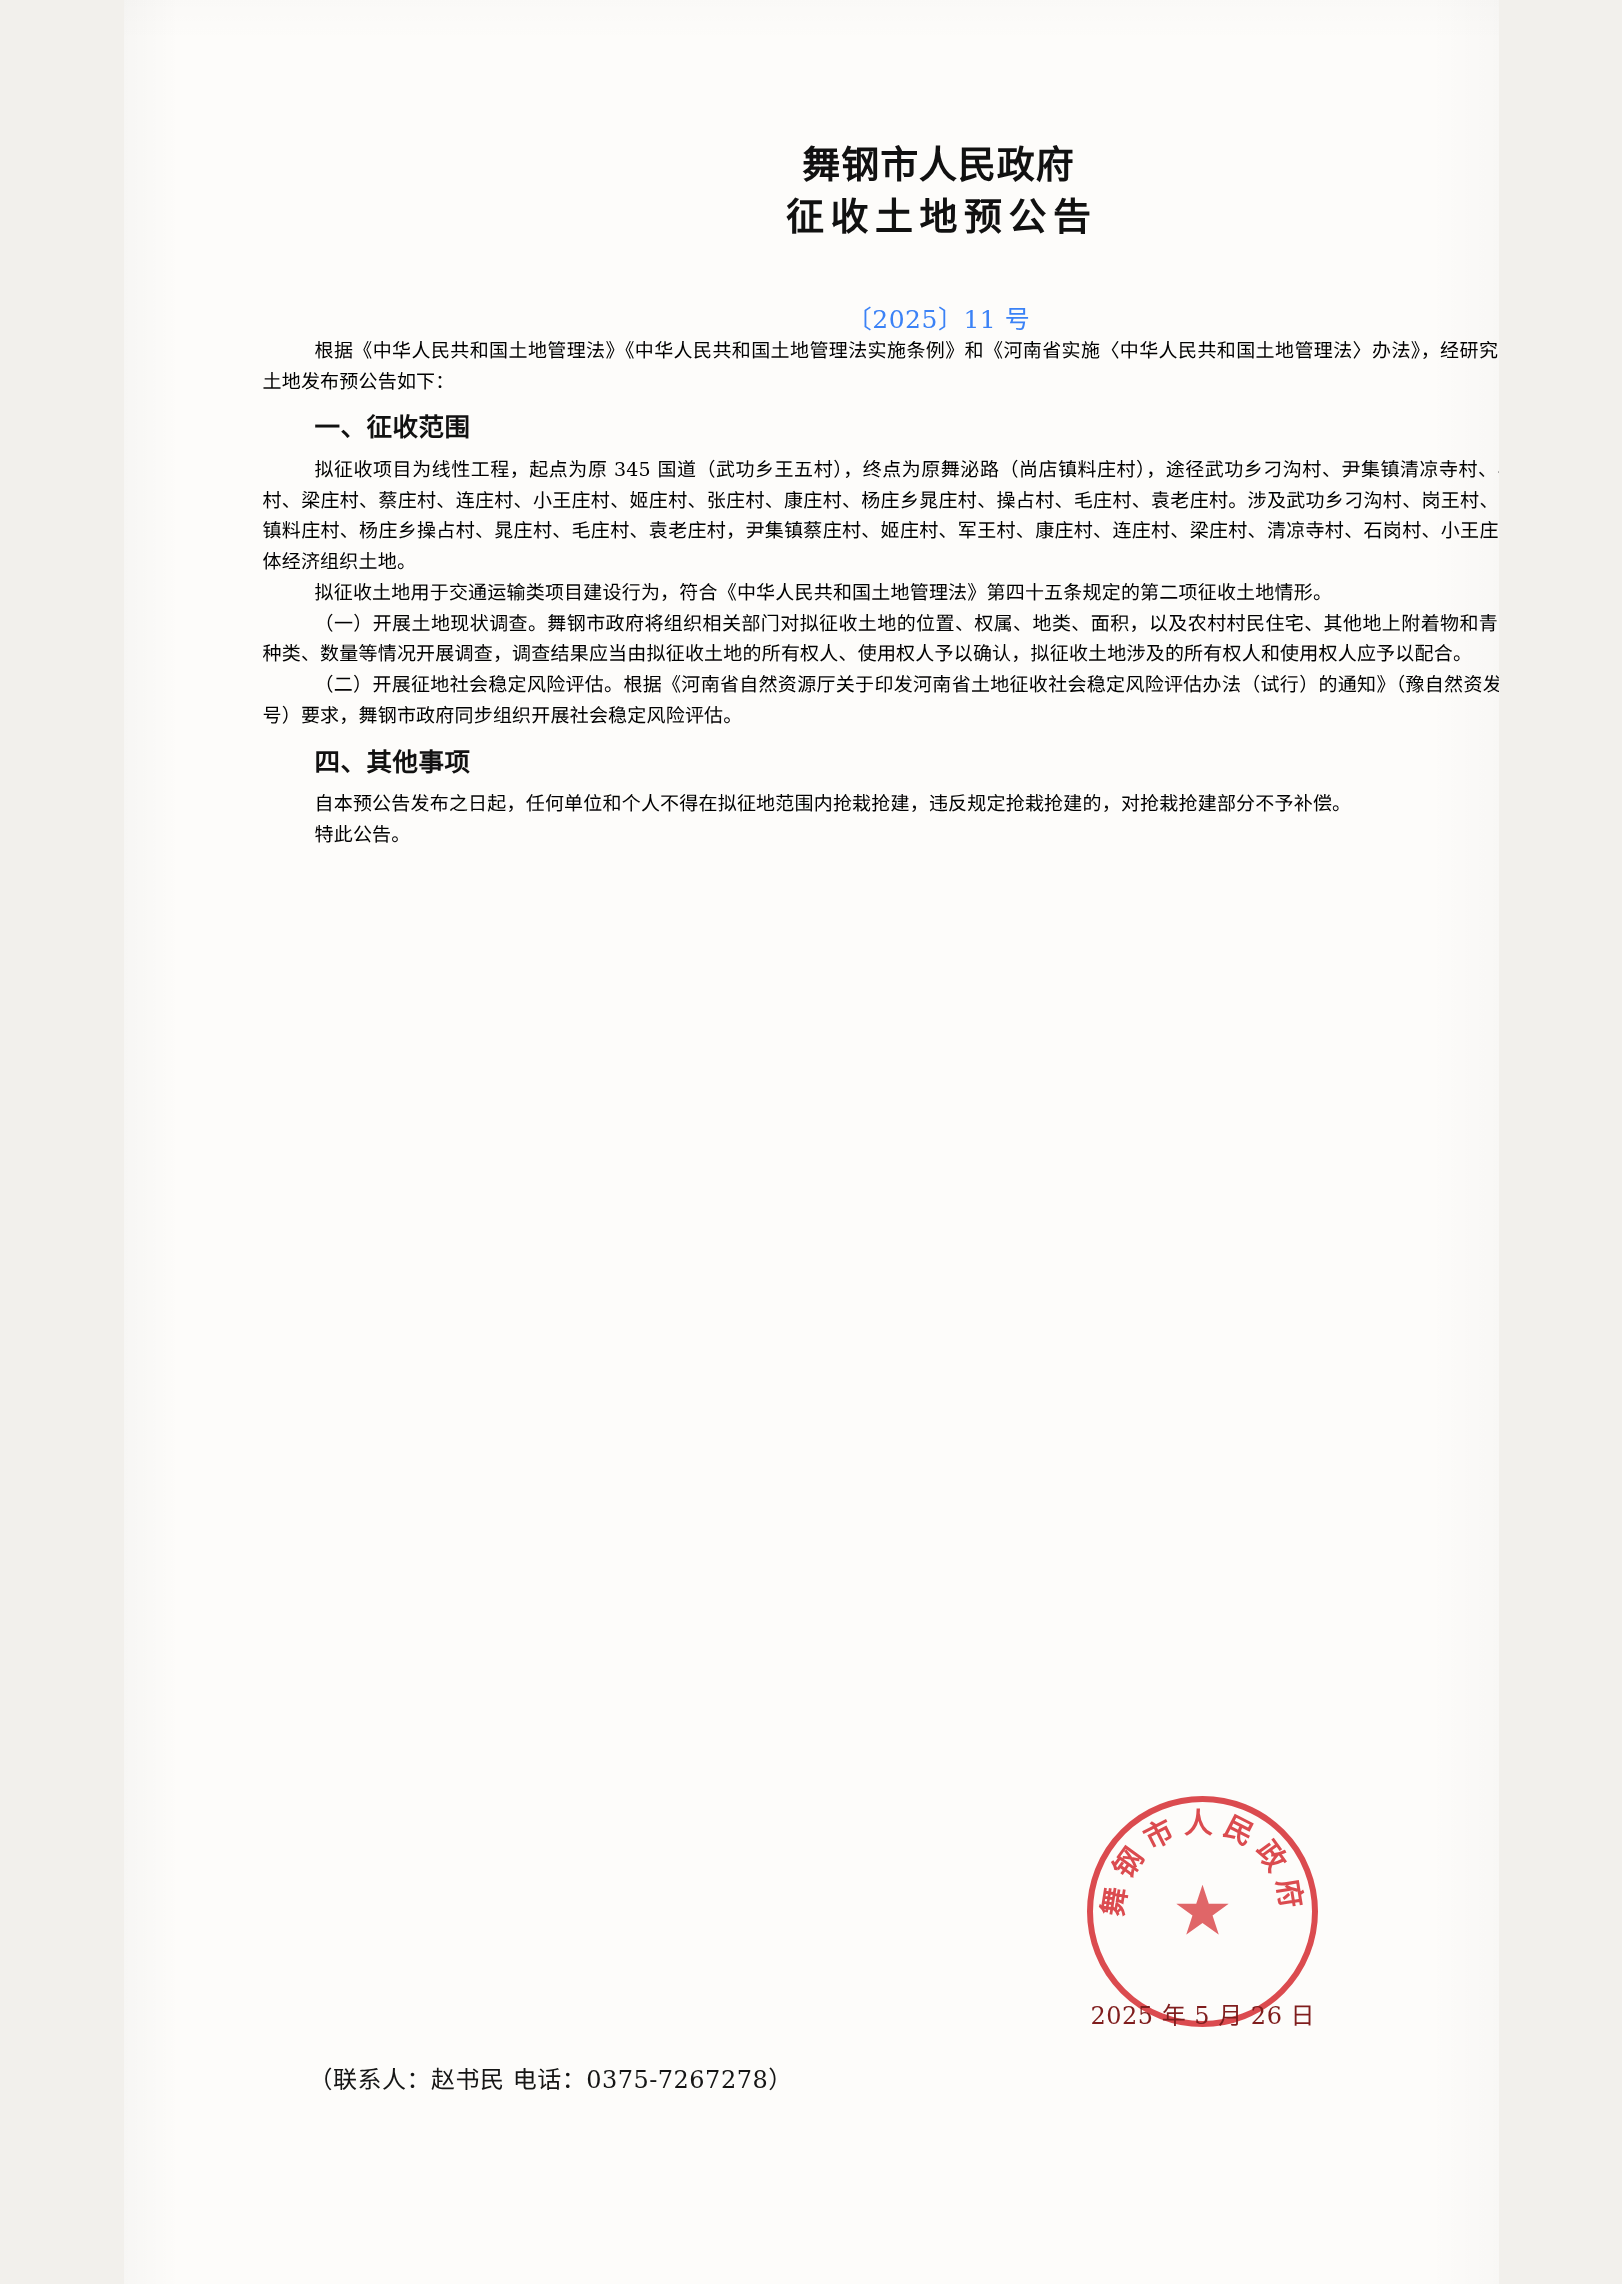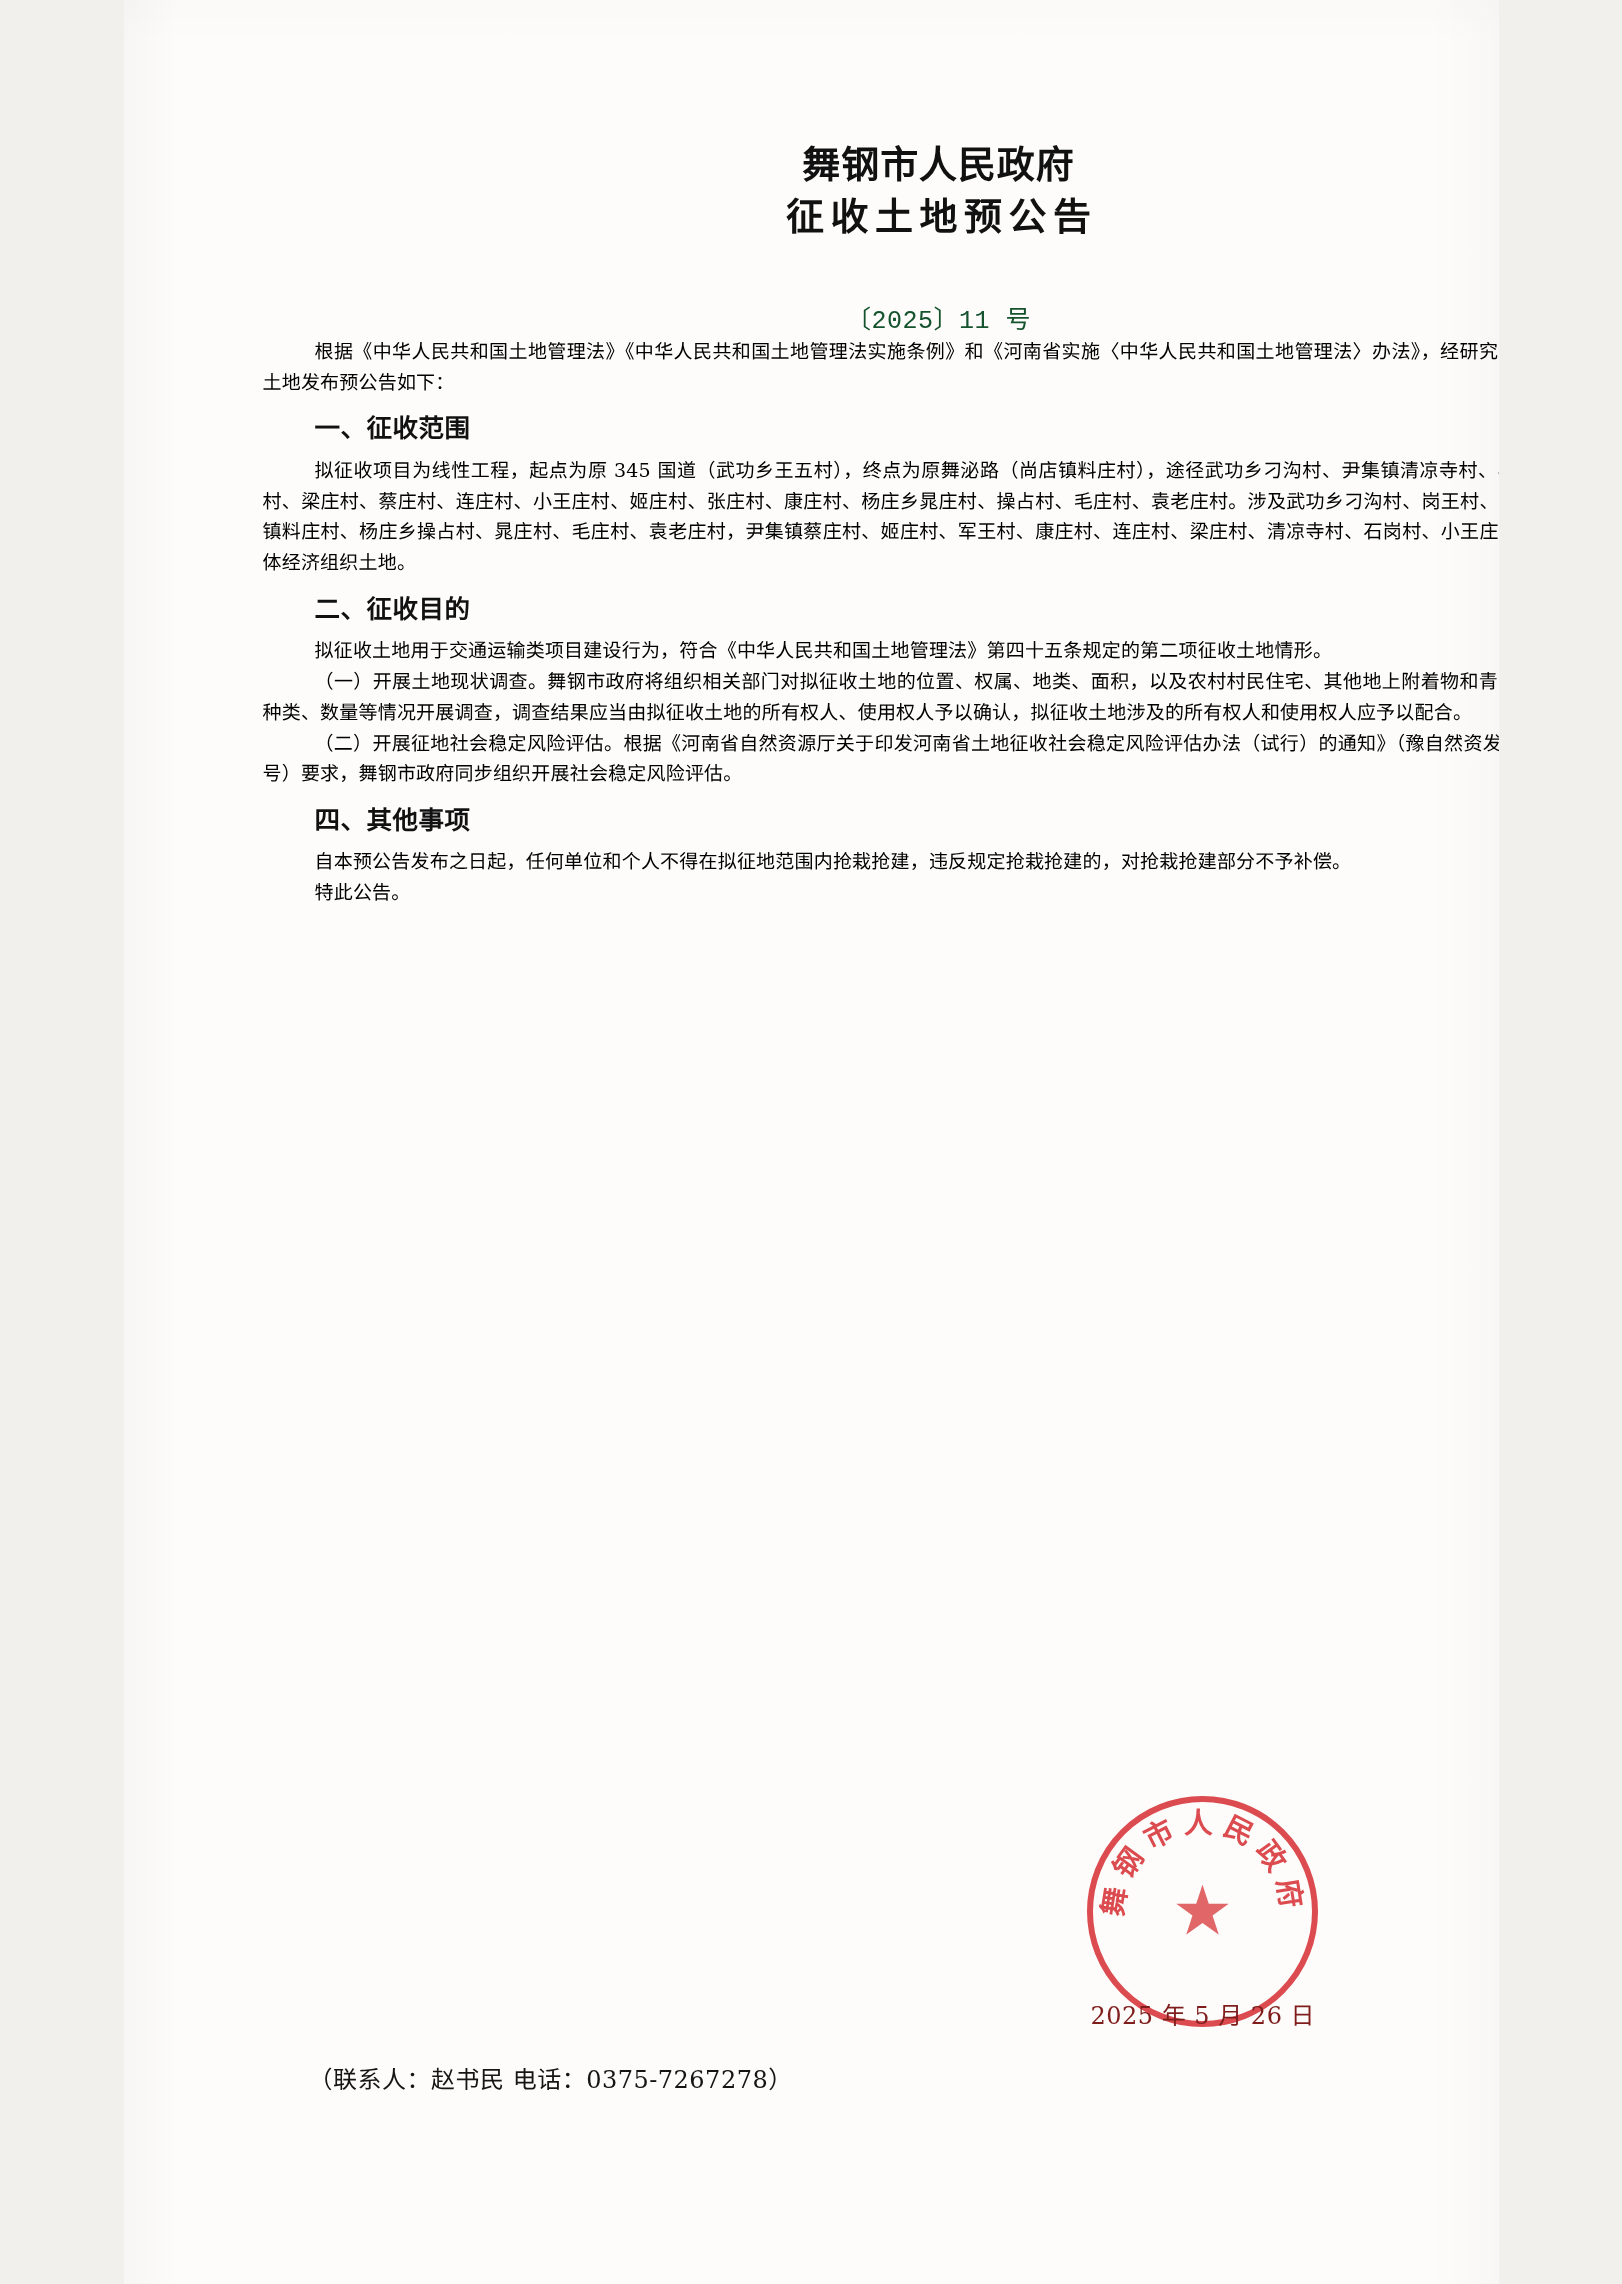--- a/index.html
+++ b/index.html
@@ -45,22 +45,21 @@
   }
   .doc-title .line2 {
     letter-spacing: 6.5px;
     padding-left: 6.5px;
   }
   .doc-number {
     text-align: center;
     font-size: 25px;
     margin-top: 55px;
     letter-spacing: 0.5px;
-    color: #14532d;
-    font-family: Liberation Mono, monospace;
+    color: #3b82f6;
   }
   p.body-text {
     font-size: 19px;
     line-height: 1.62;
     margin: 0;
     padding: 0;
     text-align: justify;
     text-justify: inter-ideograph;
     letter-spacing: 0.2px;
     color: #000000;
@@ -155,21 +154,20 @@
       <div class="line2">征收土地预公告</div>
     </div>
 
     <div class="doc-number">〔2025〕11 号</div>
 
     <p class="body-text indent first-para">根据《中华人民共和国土地管理法》《中华人民共和国土地管理法实施条例》和《河南省实施〈中华人民共和国土地管理法〉办法》，经研究，现就拟征收土地发布预公告如下：</p>
 
     <h2 class="section">一、征收范围</h2>
     <p class="body-text indent">拟征收项目为线性工程，起点为原 345 国道（武功乡王五村），终点为原舞泌路（尚店镇料庄村），途径武功乡刁沟村、尹集镇清凉寺村、石岗村、军王村、梁庄村、蔡庄村、连庄村、小王庄村、姬庄村、张庄村、康庄村、杨庄乡晁庄村、操占村、毛庄村、袁老庄村。涉及武功乡刁沟村、岗王村、王五村，尚店镇料庄村、杨庄乡操占村、晁庄村、毛庄村、袁老庄村，尹集镇蔡庄村、姬庄村、军王村、康庄村、连庄村、梁庄村、清凉寺村、石岗村、小王庄村、张庄村集体经济组织土地。</p>
 
-    <h2 class="section">二、征收目的</h2>
     <p class="body-text indent">拟征收土地用于交通运输类项目建设行为，符合《中华人民共和国土地管理法》第四十五条规定的第二项征收土地情形。</p>
 
     <p class="body-text indent">（一）开展土地现状调查。舞钢市政府将组织相关部门对拟征收土地的位置、权属、地类、面积，以及农村村民住宅、其他地上附着物和青苗等的权属、种类、数量等情况开展调查，调查结果应当由拟征收土地的所有权人、使用权人予以确认，拟征收土地涉及的所有权人和使用权人应予以配合。</p>
     <p class="body-text indent para-gap">（二）开展征地社会稳定风险评估。根据《河南省自然资源厅关于印发河南省土地征收社会稳定风险评估办法（试行）的通知》（豫自然资发〔2023〕66 号）要求，舞钢市政府同步组织开展社会稳定风险评估。</p>
 
     <h2 class="section">四、其他事项</h2>
     <p class="body-text indent">自本预公告发布之日起，任何单位和个人不得在拟征地范围内抢栽抢建，违反规定抢栽抢建的，对抢栽抢建部分不予补偿。</p>
     <p class="body-text indent para-gap">特此公告。</p>
 
   </div>

